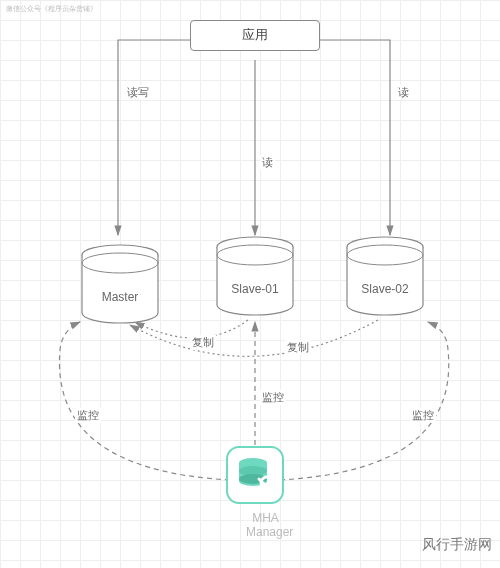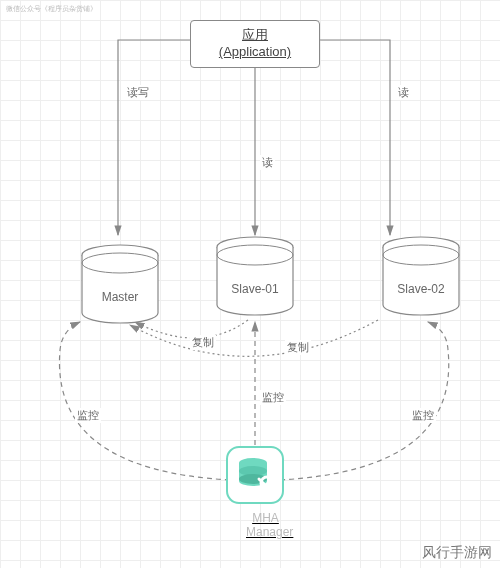--- a/index.html
+++ b/index.html
@@ -22,30 +22,29 @@
     }
     .watermark-tl {
       position: absolute;
       top: 4px; left: 6px;
       font-size: 7px;
       color: #bbb;
       z-index: 5;
     }
     .watermark-br {
       position: absolute;
-      bottom: 6px; right: 8px;
+      bottom: 14px; right: 8px;
       font-size: 14px;
       color: #777;
       z-index: 5;
     }
     .node {
       position: absolute;
       text-align: center;
       z-index: 3;
-      text-decoration: underline;
     }
     .app-box {
       left: 190px; top: 20px;
       width: 130px;
       border: 1px solid #888;
       border-radius: 4px;
       background: #fff;
       padding: 6px 4px;
       font-size: 13px;
       line-height: 1.3;
@@ -56,21 +55,21 @@
       z-index: 3;
     }
     .cylinder svg { display: block; }
     .cyl-label {
       font-size: 12px;
       color: #666;
       fill: #666;
     }
     .master { left: 75px; top: 243px; }
     .slave1 { left: 210px; top: 235px; text-align: center; }
-    .slave2 { left: 340px; top: 235px; margin-left: 36px; }
+    .slave2 { left: 340px; top: 235px; }
     .mha {
       left: 225px; top: 445px;
       width: 60px;
       z-index: 3;
     }
     .mha-label {
       text-align: center;
       font-size: 12px;
       color: #bbb;
       margin-top: 2px;
@@ -124,21 +123,20 @@
 
   <path d="M230 480 Q50 470 60 350 Q62 330 80 322" stroke="#888" fill="none" stroke-width="1.2" stroke-dasharray="5,4" marker-end="url(#arrow)"></path>
 
   <path d="M255 445 L255 322" stroke="#888" fill="none" stroke-width="1.2" stroke-dasharray="5,4" marker-end="url(#arrow)"></path>
 
   <path d="M280 480 Q460 470 448 350 Q447 330 428 322" stroke="#888" fill="none" stroke-width="1.2" stroke-dasharray="5,4" marker-end="url(#arrow)"></path>
 </svg>
 
 <div class="node app-box">
   <div>应用</div>
-  <div>(Application)</div>
 </div>
 
 <div class="node cylinder master">
   <svg width="90" height="85" viewBox="0 0 90 85">
     <ellipse cx="45" cy="12" rx="38" ry="10" fill="#fff" stroke="#888" stroke-width="1.2"></ellipse>
     <path d="M7 12 L7 70 A38 10 0 0 0 83 70 L83 12" fill="#fff" stroke="#888" stroke-width="1.2"></path>
     <ellipse cx="45" cy="20" rx="38" ry="10" fill="none" stroke="#888" stroke-width="1"></ellipse>
     <text x="45" y="58" text-anchor="middle" class="cyl-label">Master</text>
   </svg>
 </div>

